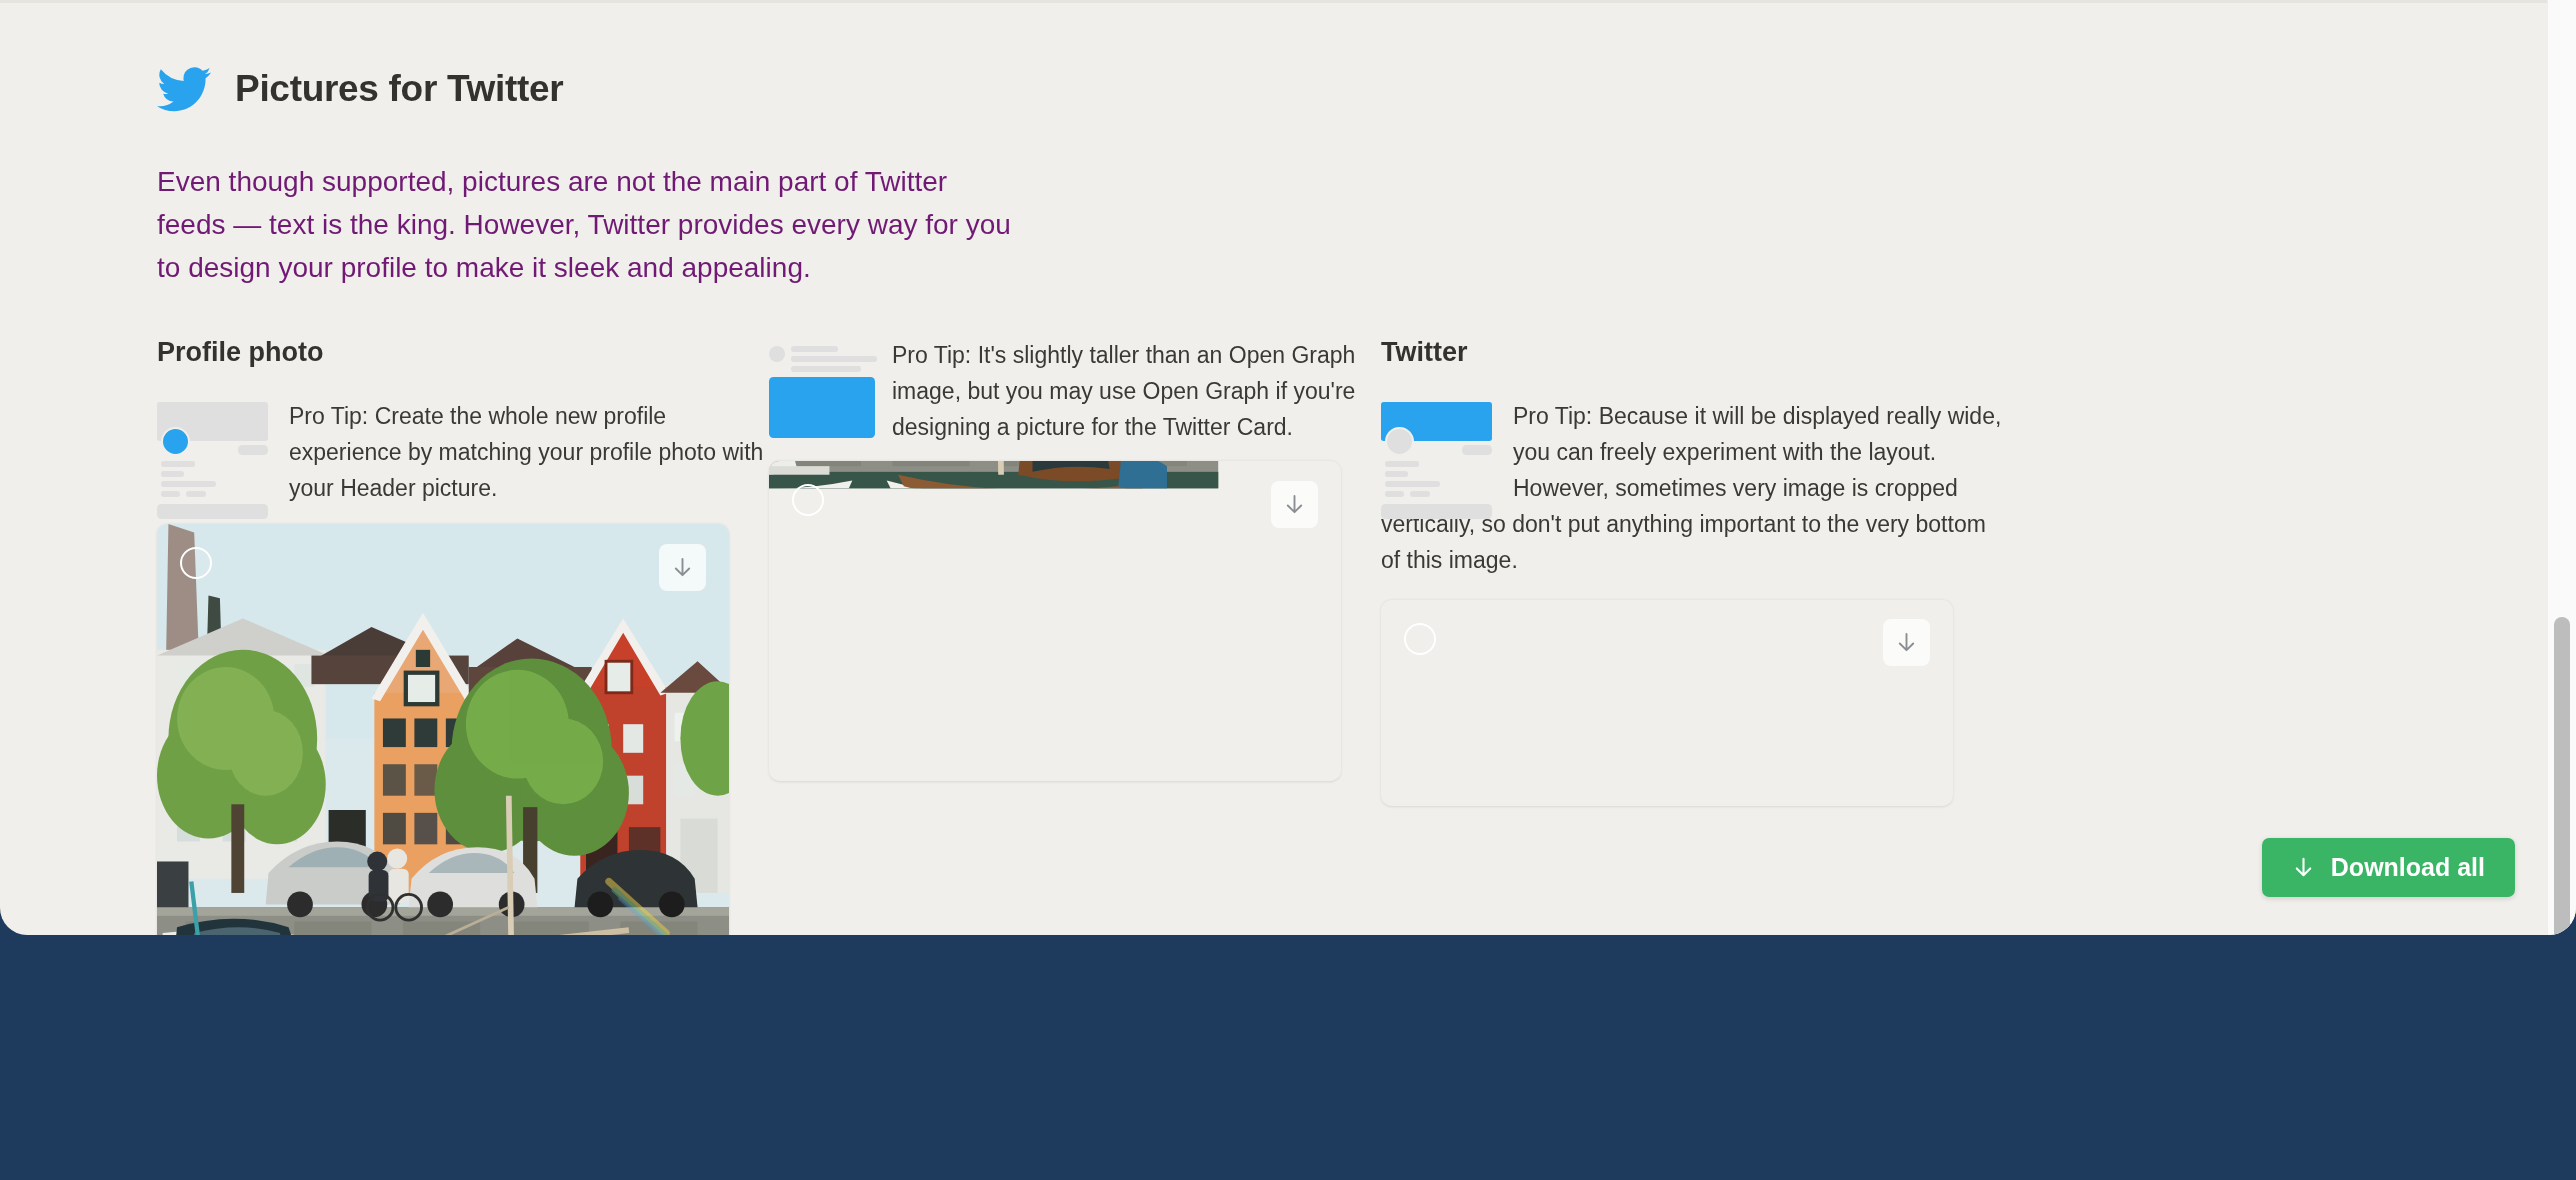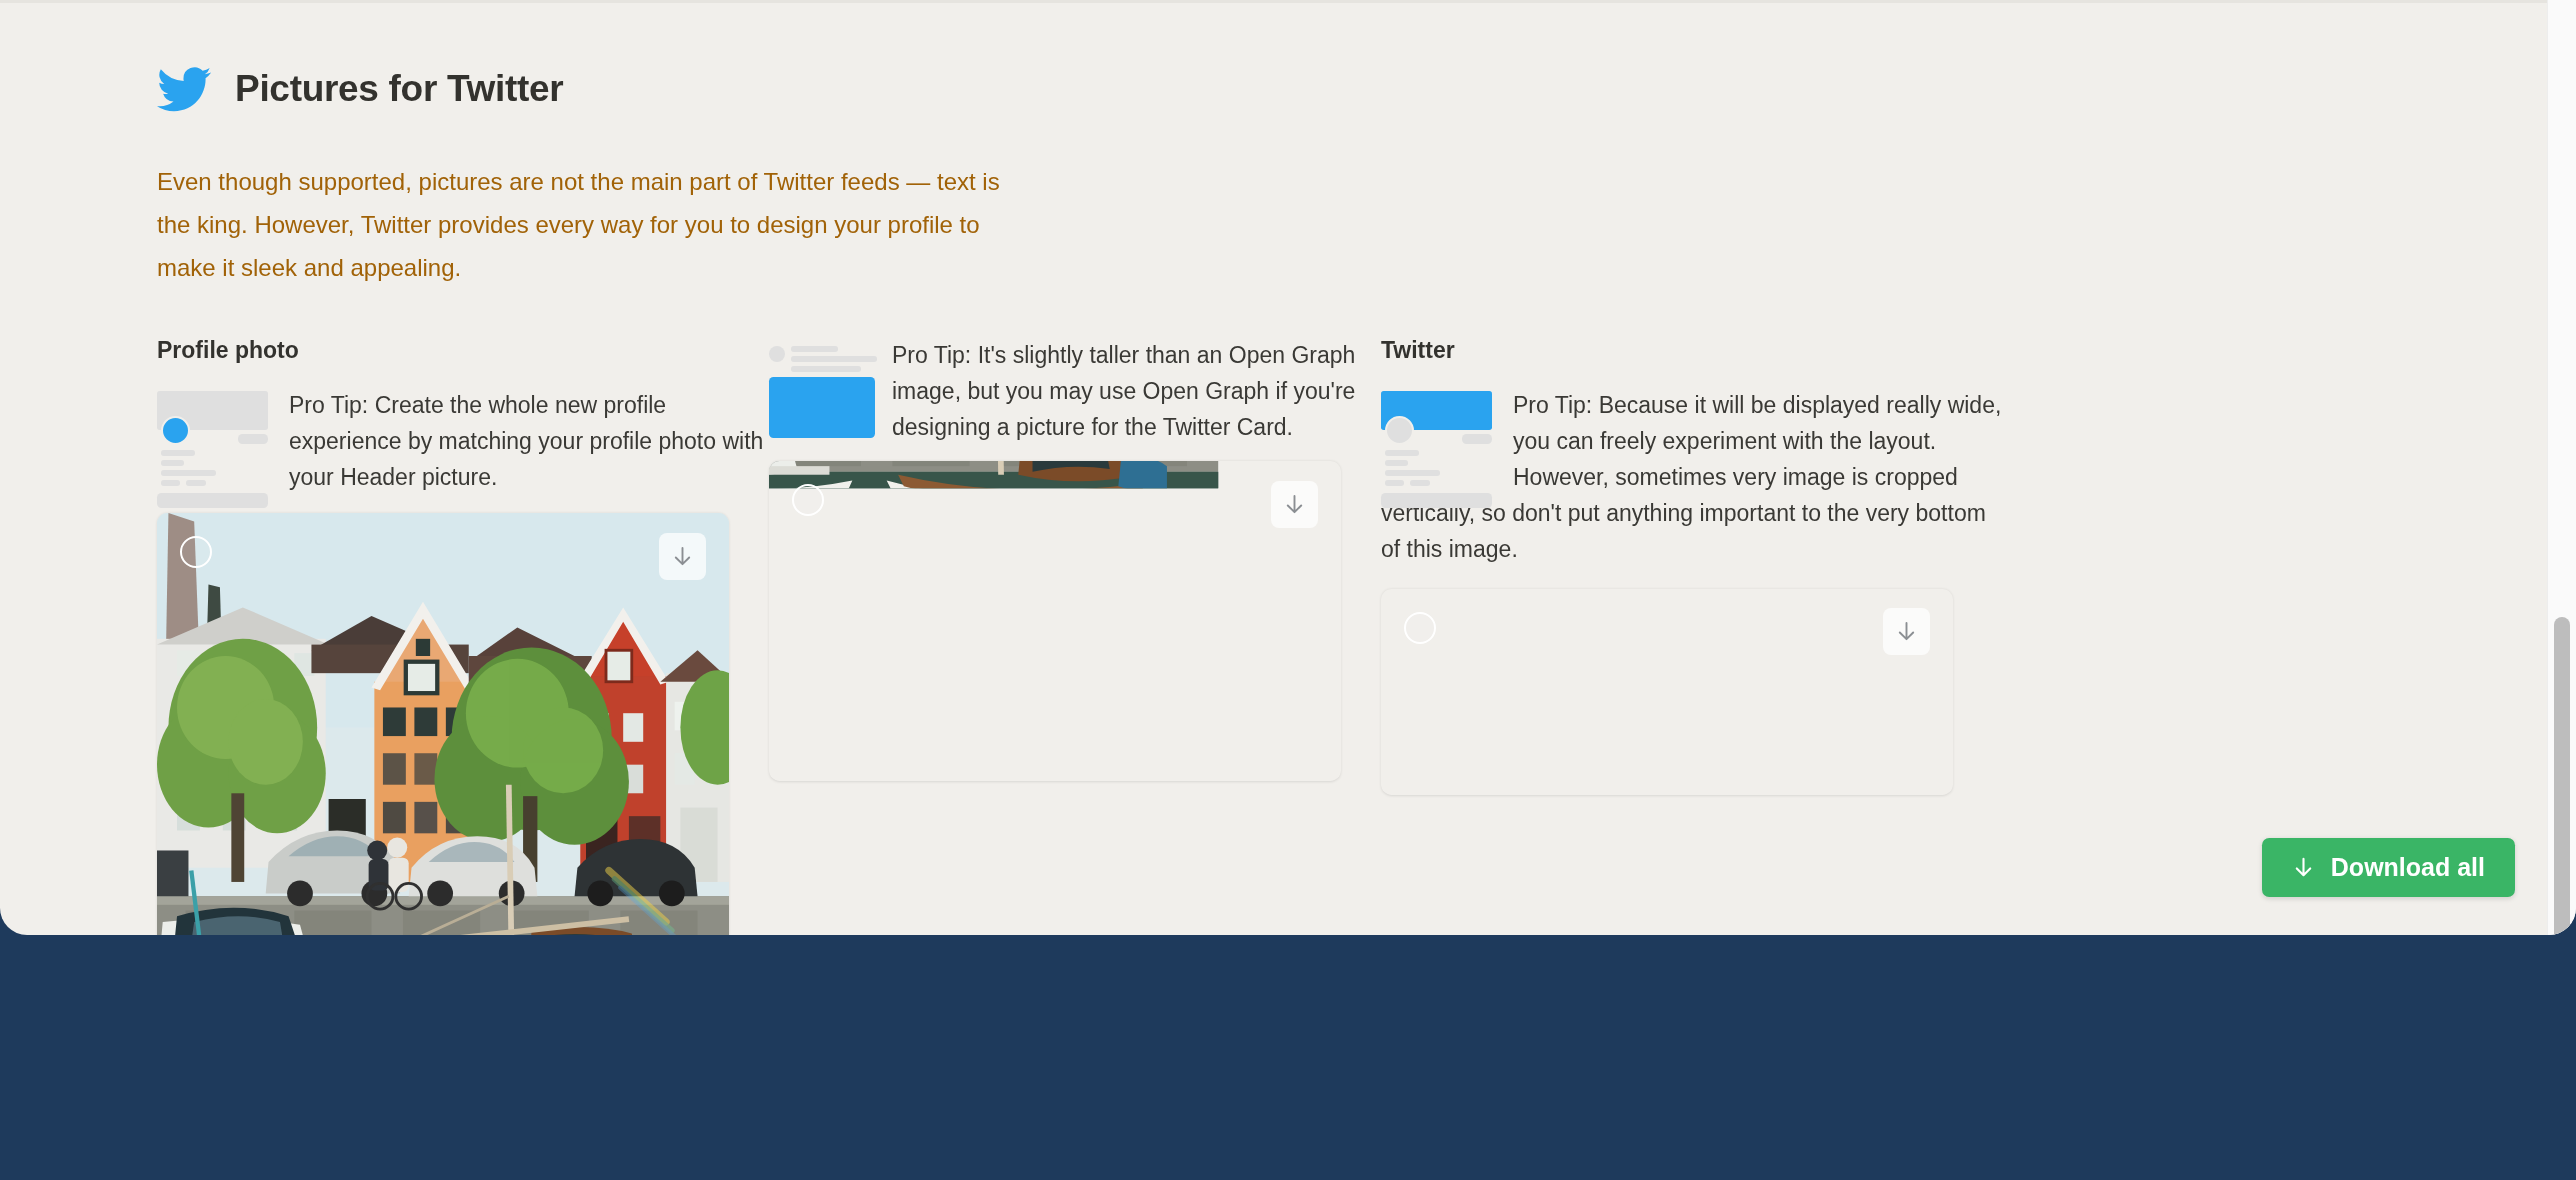--- a/index.html
+++ b/index.html
@@ -47,42 +47,42 @@
   .twitter-logo { width: 55px; height: 55px; flex: none; display:block; }
   .page-title {
     font-size: 37px;
     font-weight: bold;
     color: #33322e;
     letter-spacing: -0.3px;
   }
 
   .intro {
     margin-top: 36px;
-    font-size: 24px;
+    font-size: 28px;
     line-height: 43px;
-    color: #a16207;
+    color: #701a75;
     max-width: 859px;
   }
 
   
   .columns {
     margin-top: 48px;
     display: flex;
     align-items: flex-start;
   }
   .col { position: relative; }
   .col-profile { width: 612px; }
   .col-post    { width: 612px; }
   .col-header  { width: 626px; }
 
   .col-title {
-    font-size: 23px;
+    font-size: 27px;
     font-weight: bold;
     color: #33322e;
-    margin-bottom: 23px;
+    margin-bottom: 30px;
   }
 
   .tip-block {
     font-size: 23px;
     line-height: 36px;
     color: #3a3935;
   }
 
   
   .thumb {

